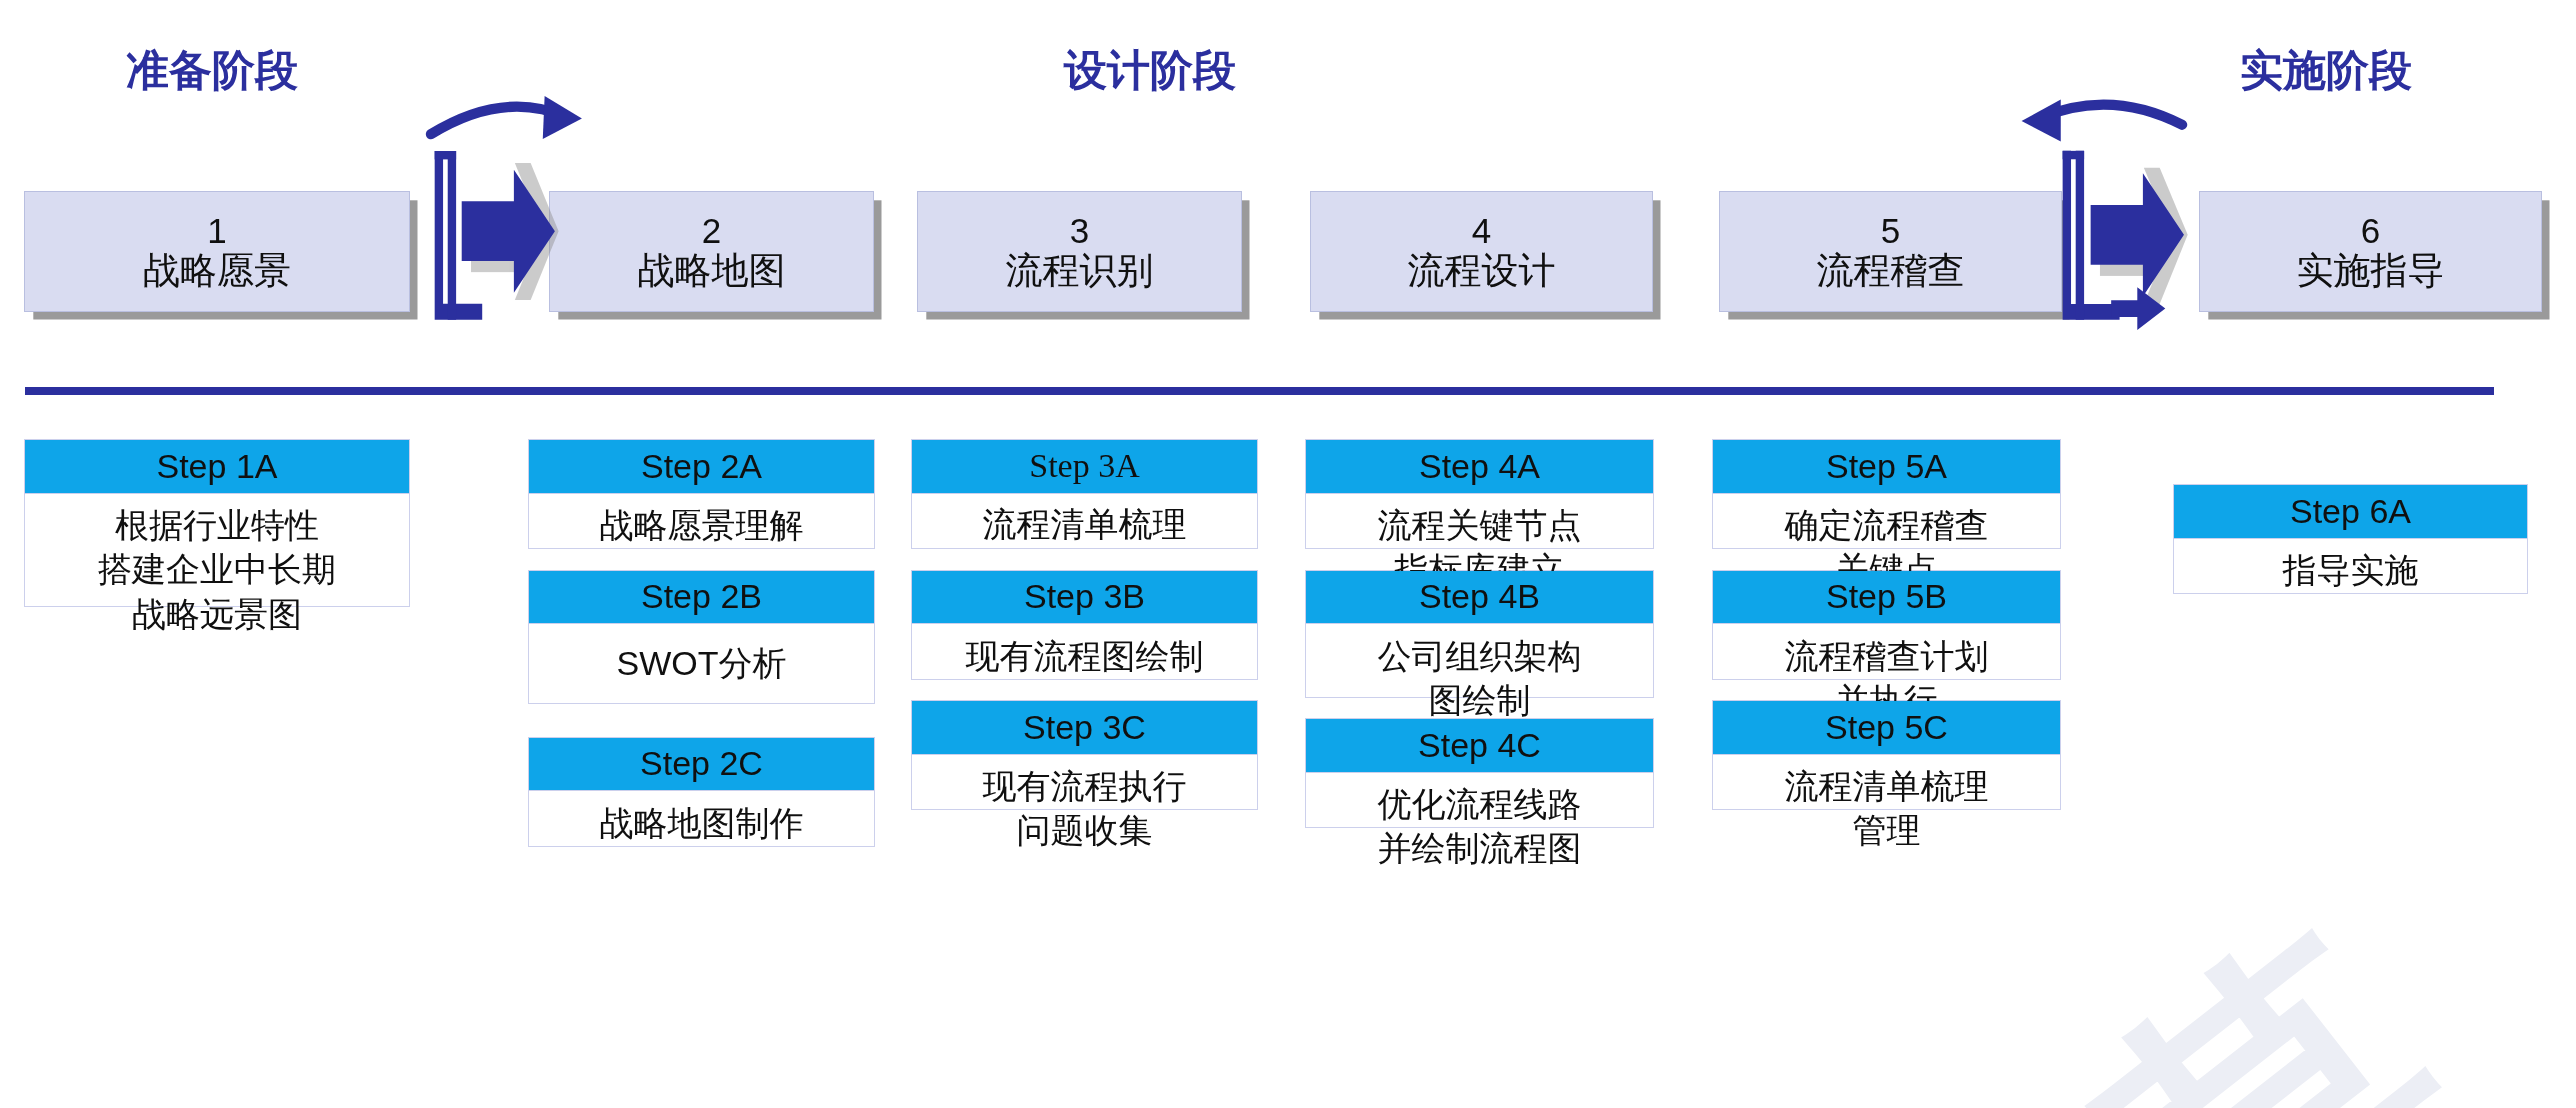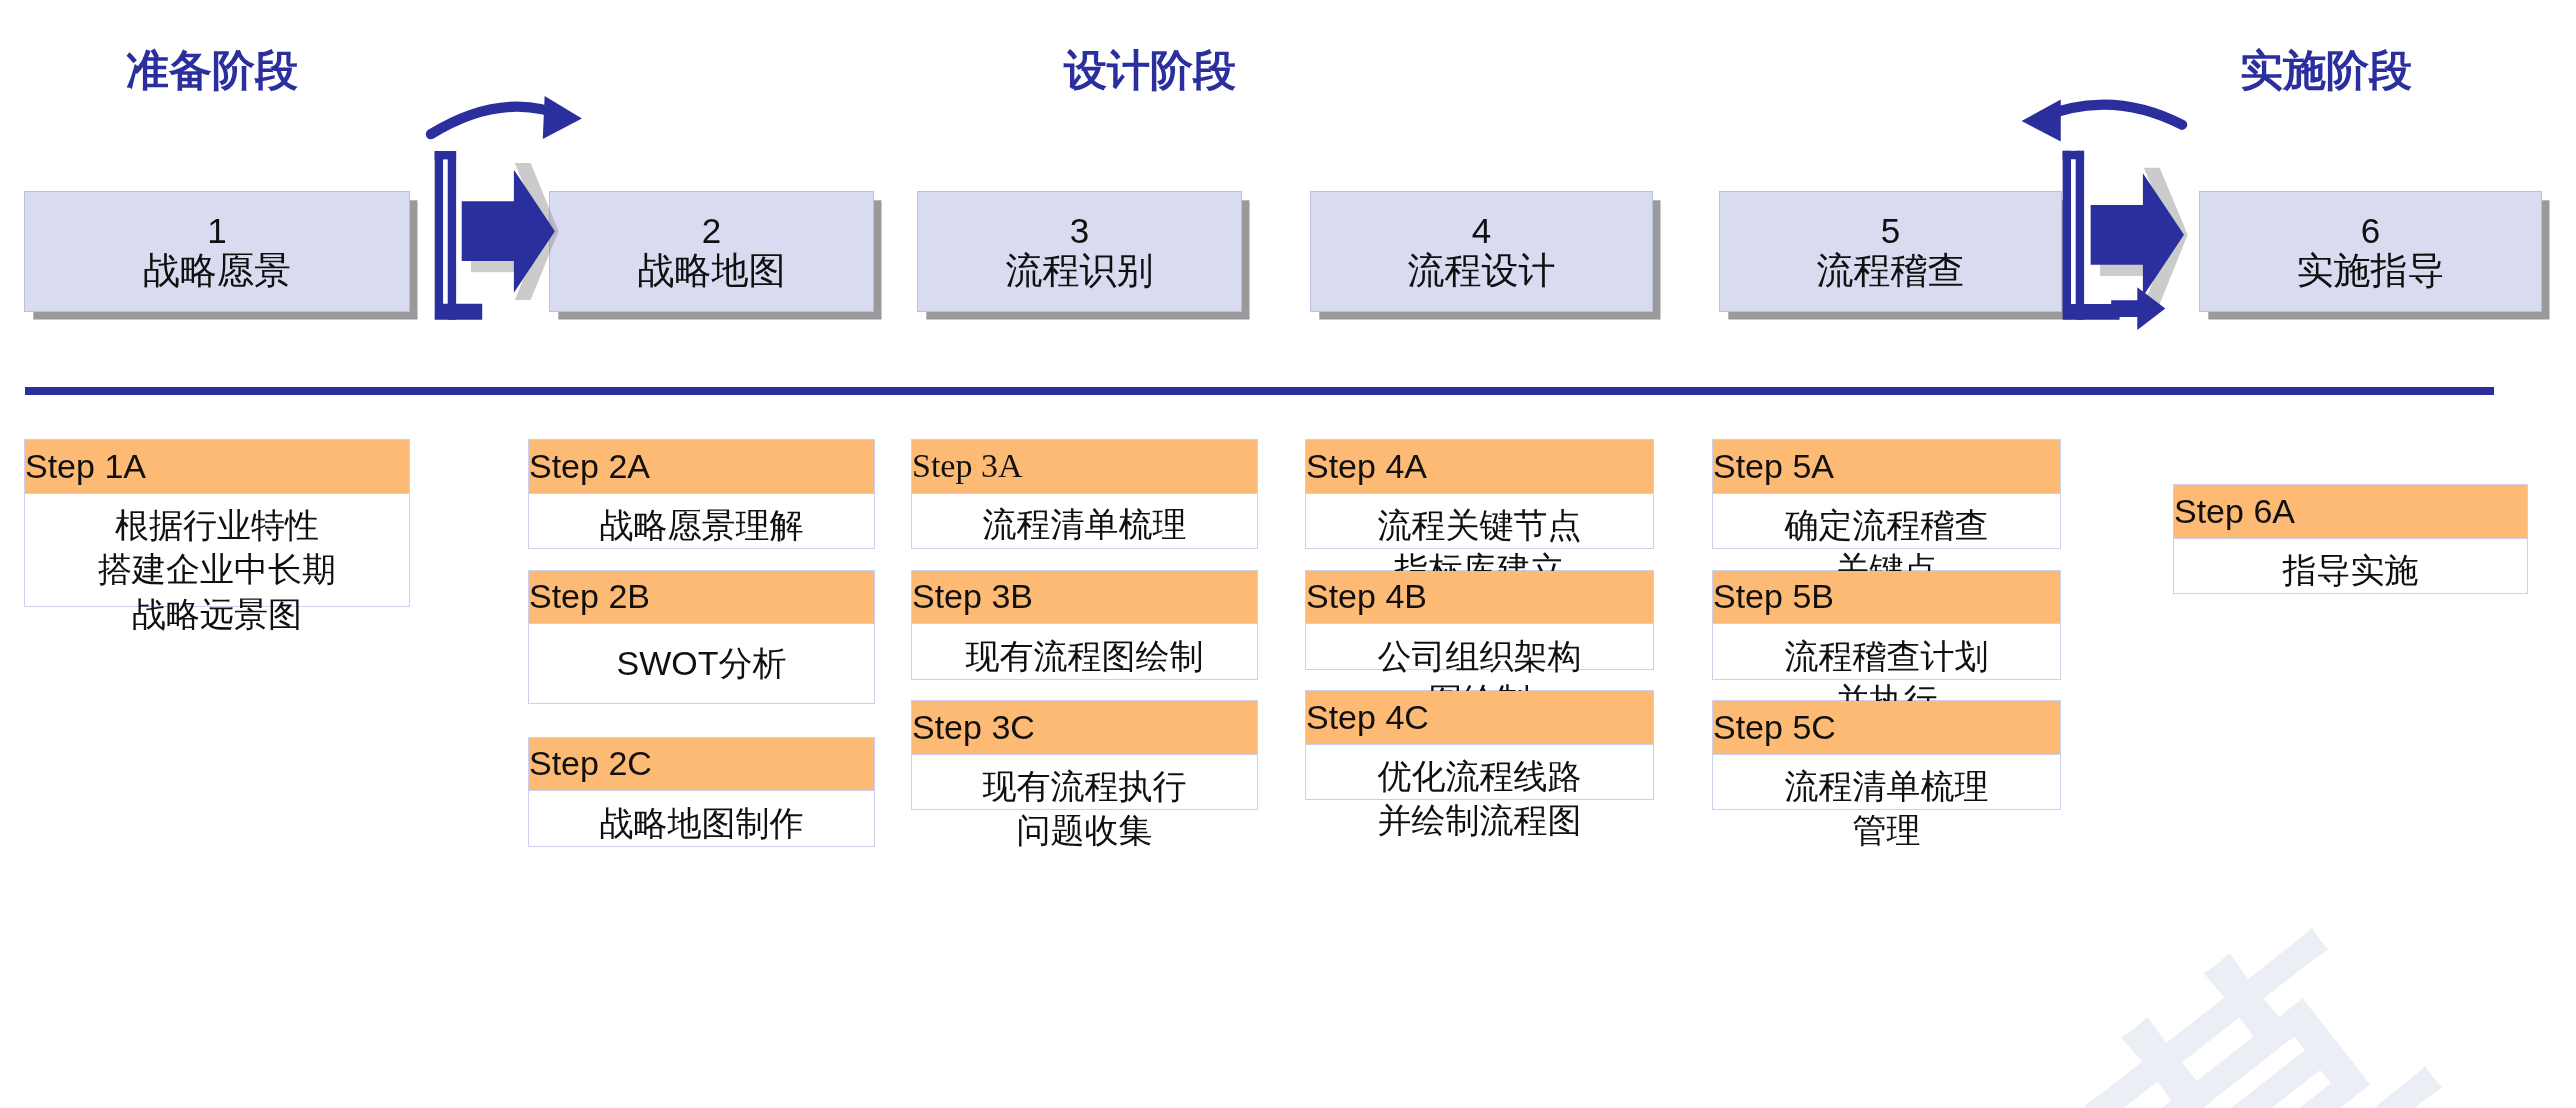--- a/index.html
+++ b/index.html
@@ -75,22 +75,23 @@
   .step-col{position:absolute;z-index:4;}
   .step-card{
     background:#ffffff;
     border:1.9px solid #ccd0ec;
     box-sizing:border-box;
     margin-bottom:20.5px;
     display:flex;
     flex-direction:column;
   }
   .step-head{
-    background:#fdba74;
+    background:#0ea5e9;
     border-bottom:1.9px solid #ccd0ec;
+    text-align:center;
     font-size:34px;
     color:#101010;
     padding:6.5px 0 8.4px 0;
     line-height:1.12;
     white-space:nowrap;
   }
   .step-body{
     flex:1;
     display:flex;
     align-items:center;
@@ -235,21 +236,21 @@
 问题收集</div>
     </div>
   </div>
 
   <div class="step-col" style="left:1305px;top:439px;width:349px;">
     <div class="step-card" style="height:110px;">
       <div class="step-head">Step 4A</div>
       <div class="step-body">流程关键节点
 指标库建立</div>
     </div>
-    <div class="step-card" style="height:100px;">
+    <div class="step-card" style="height:128px;">
       <div class="step-head">Step 4B</div>
       <div class="step-body">公司组织架构
 图绘制</div>
     </div>
     <div class="step-card" style="height:110px;">
       <div class="step-head">Step 4C</div>
       <div class="step-body">优化流程线路
 并绘制流程图</div>
     </div>
   </div>

